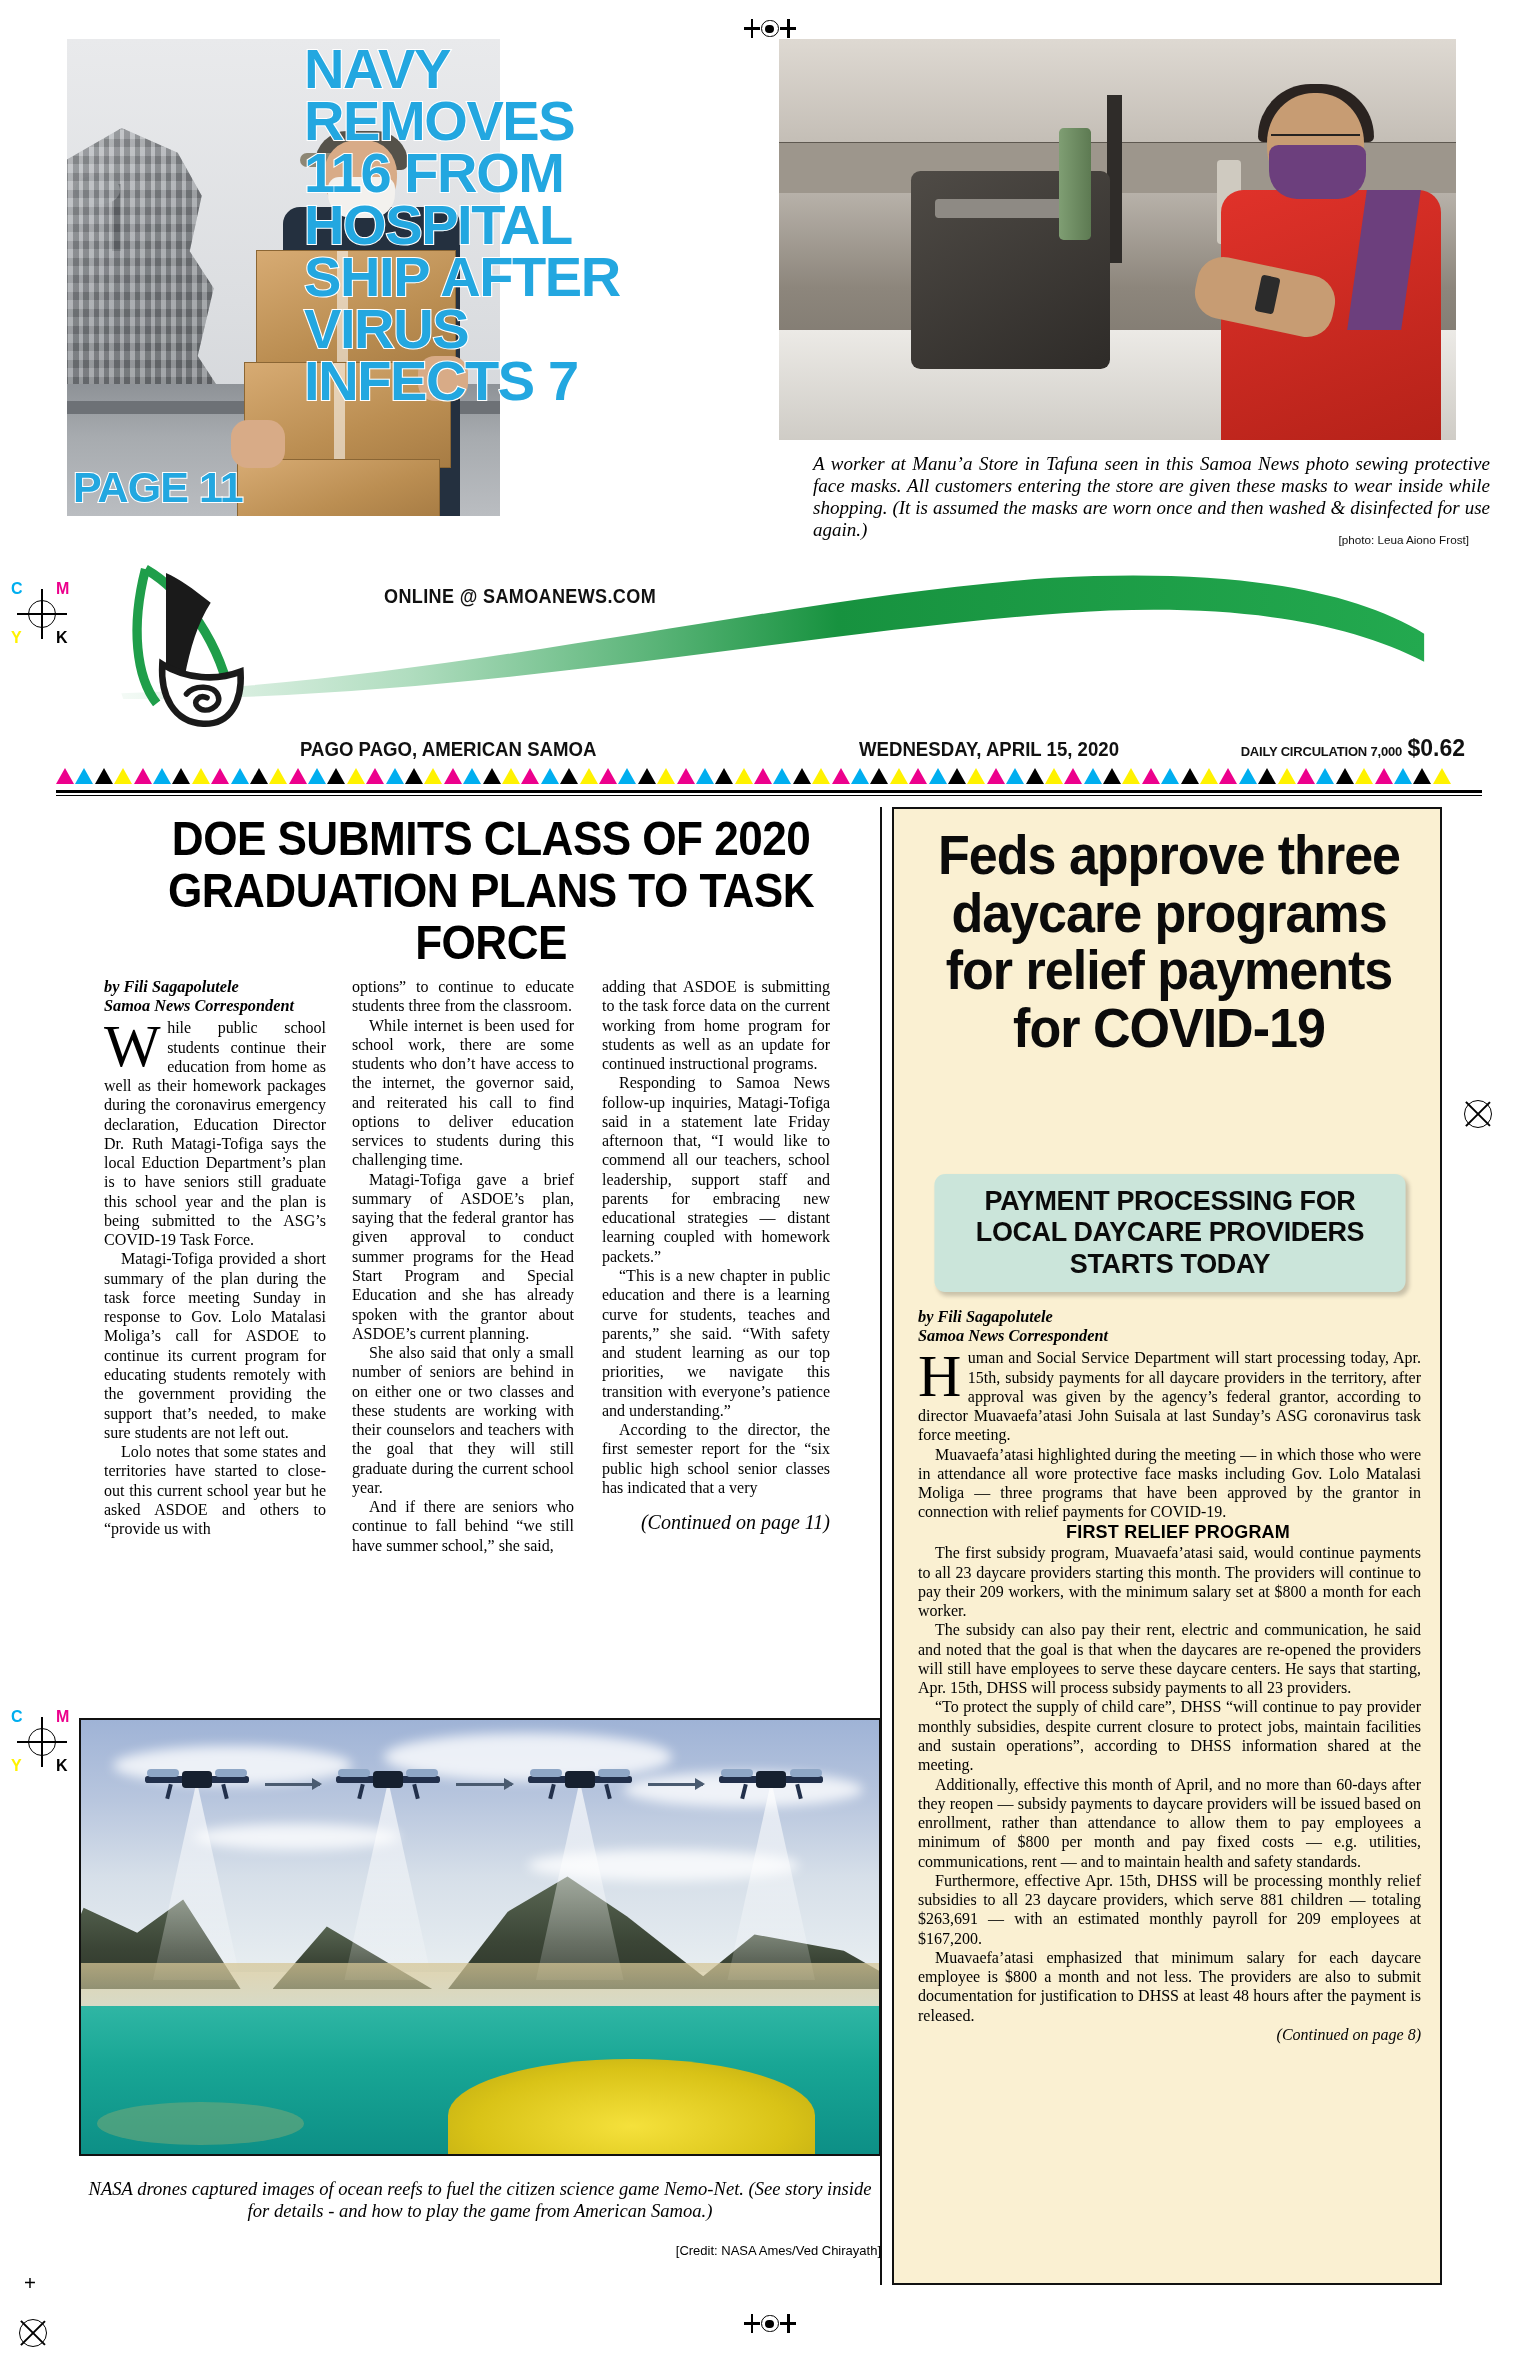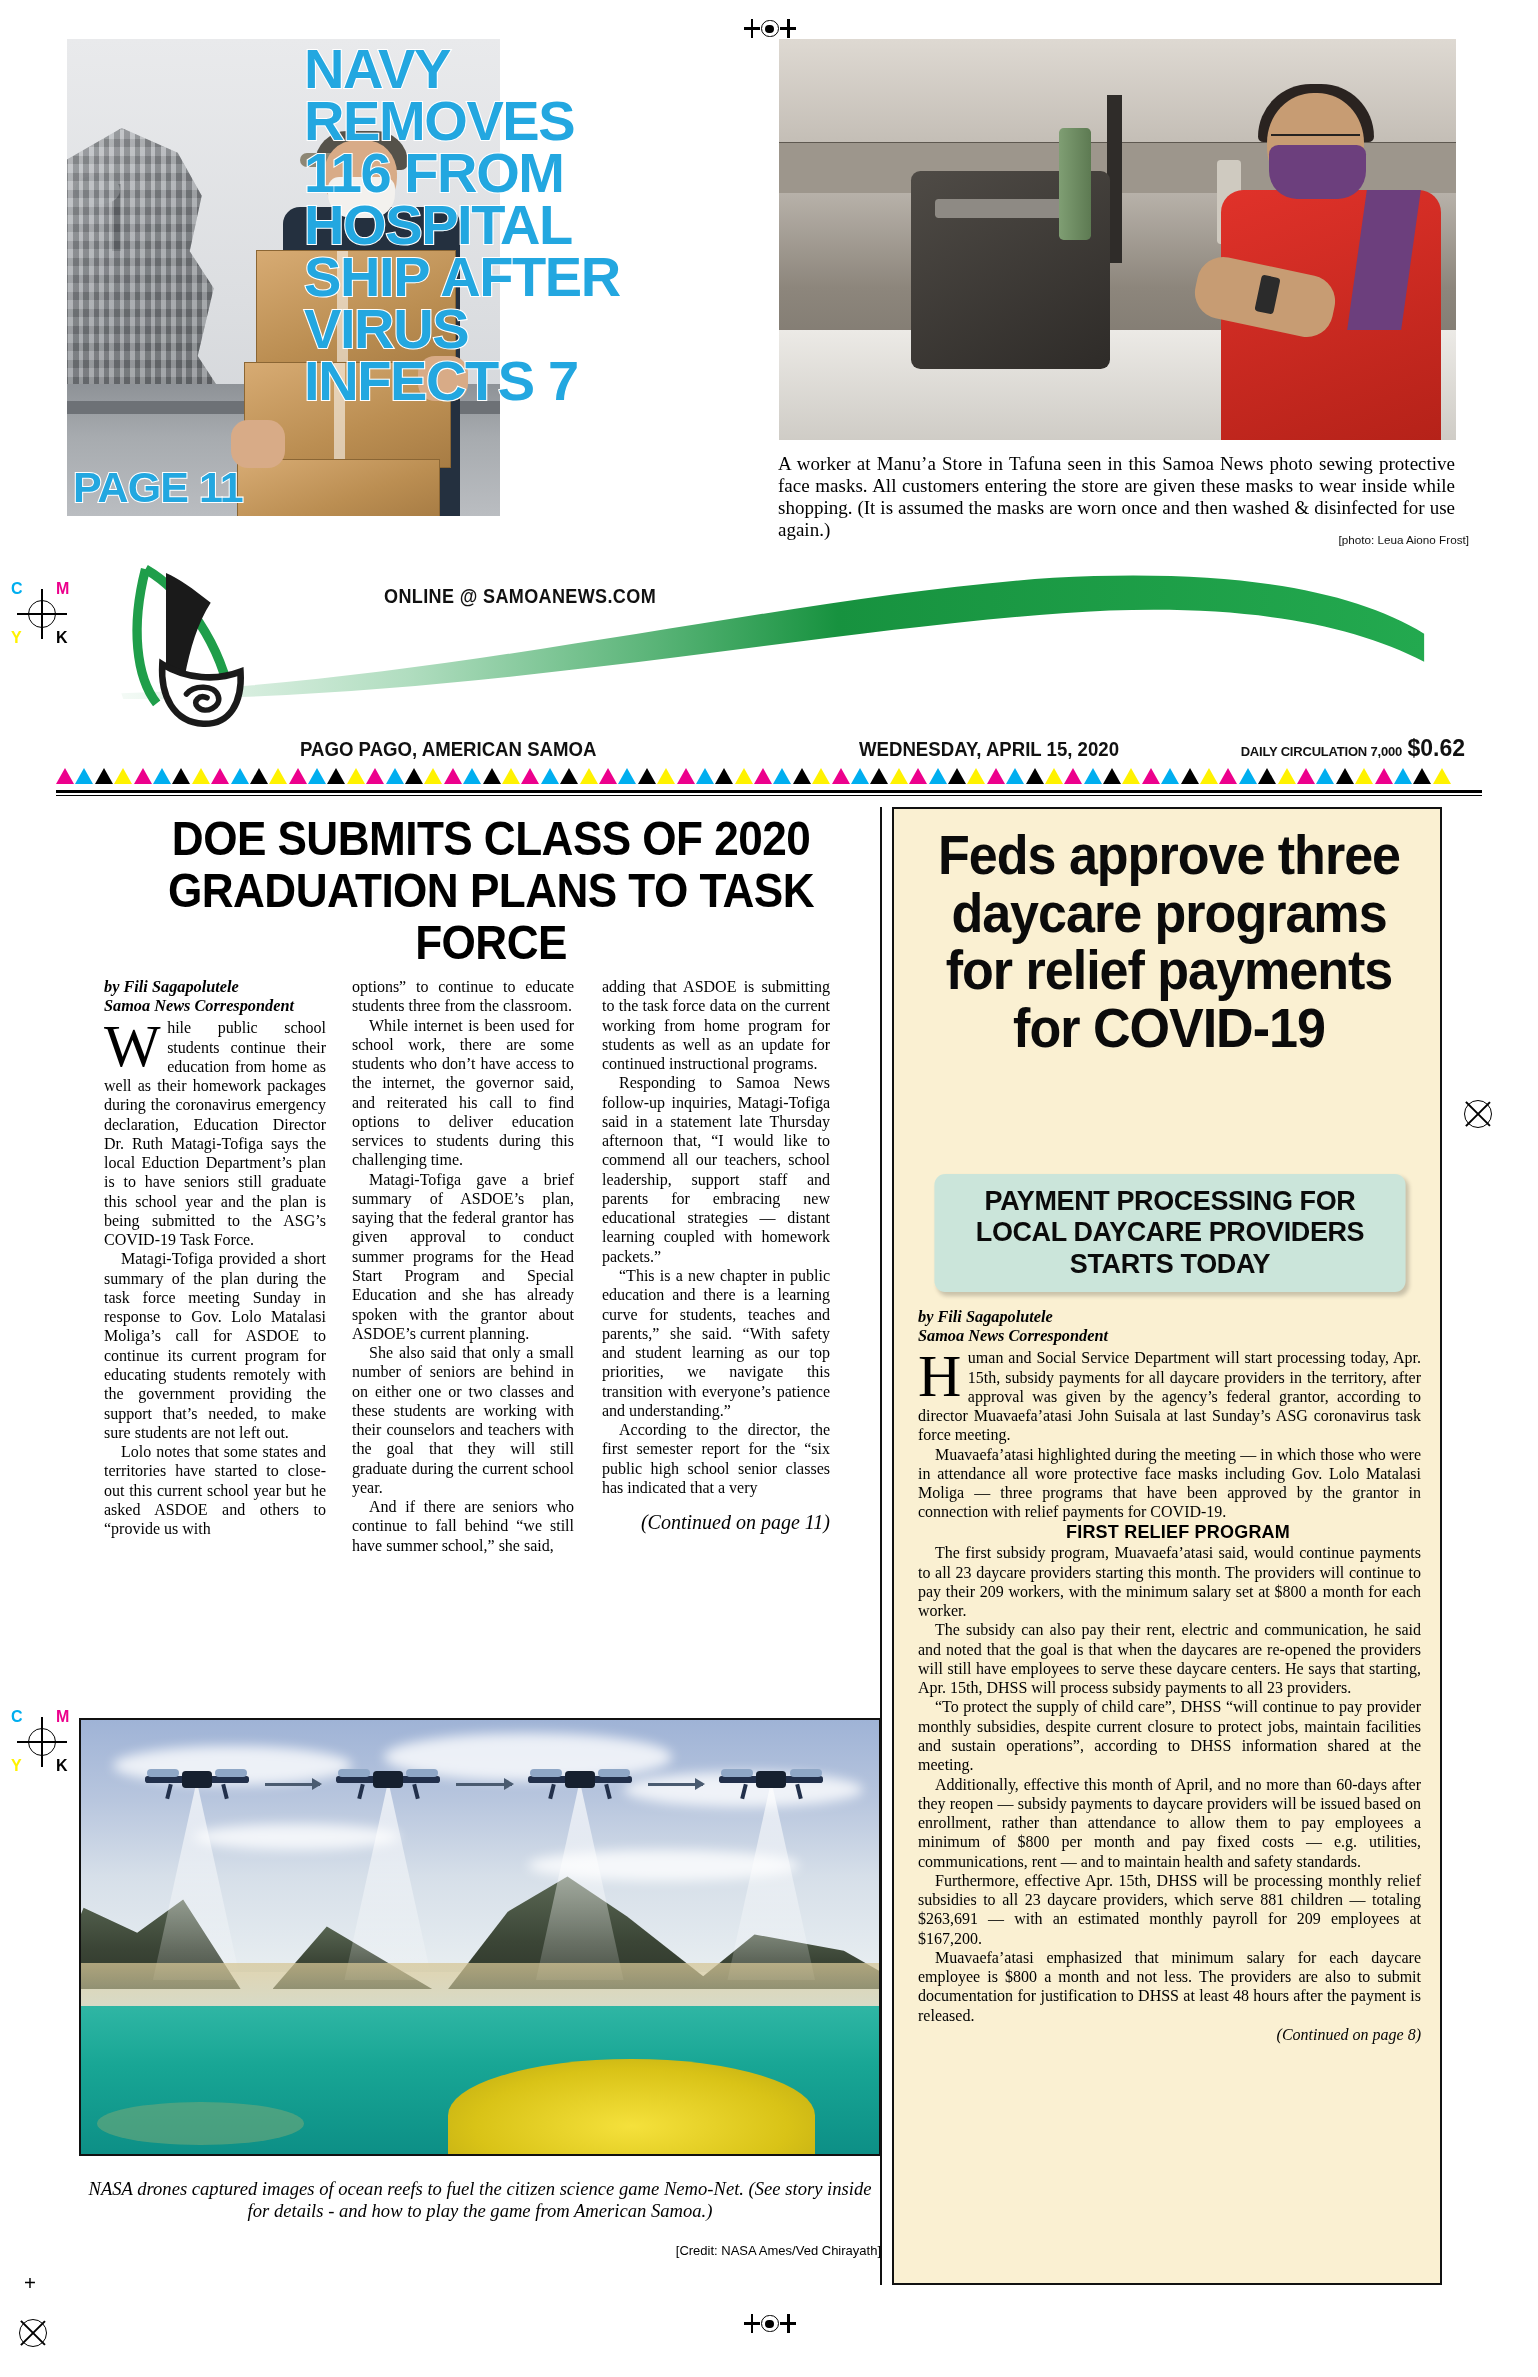--- a/index.html
+++ b/index.html
@@ -90,22 +90,22 @@
   .rpp-head{position:absolute;left:50px;top:0;width:97px;height:104px;border-radius:48%;background:#c79c73;}
   .rpp-hair{position:absolute;left:41px;top:-9.3px;width:116px;height:58px;border-radius:56px 56px 5.6px 5.6px;background:#2a2320;}
   .rpp-glass{position:absolute;left:54px;top:41px;width:89px;height:17px;border-top:2.8px solid #262321;}
   .rpp-mask{position:absolute;left:52px;top:52px;width:97px;height:54px;border-radius:9.3px 9.3px 28px 28px;background:#6c3f7d;}
   .rpp-shirt{position:absolute;left:3.7px;top:97px;width:220px;height:250px;background:linear-gradient(160deg,#e0322a,#b52219);border-radius:22.4px 22.4px 0 0;}
   .rpp-sash{position:absolute;left:140px;top:97px;width:54px;height:140px;background:#6c3f7d;transform:skewX(-8deg);}
   .rpp-arm{position:absolute;left:-22.4px;top:173px;width:140px;height:62px;border-radius:26px;background:#c79c73;transform:rotate(12deg);}
   .rpp-watch{position:absolute;left:41px;top:183px;width:18.6px;height:37px;background:#2b2b2b;border-radius:3.7px;transform:rotate(12deg);}
   .rp-badge{position:absolute;left:488px;top:183px;width:41px;height:28px;background:#f2f0ea;border:0.9px solid #aaa;}
 
-  .cap-right{position:absolute;left:778px;top:453px;width:677px;
-    font-family:"Liberation Serif",serif;font-size:19px;line-height:1.16;text-align:justify;}
+  .cap-right{position:absolute;left:813px;top:453px;width:677px;
+    font-family:"Liberation Serif",serif;font-style:italic;font-size:19px;line-height:1.16;text-align:justify;}
   .cap-credit{position:absolute;right:69px;top:533px;width:317px;text-align:right;
     font-family:"Liberation Sans",sans-serif;font-size:11.7px;color:#111;}
 
   
   .masthead{position:absolute;left:56px;top:546px;width:1426px;height:216px;}
   .swoosh{position:absolute;left:56px;top:15px;width:1314px;height:138px;overflow:hidden;}
   .swoosh svg{display:block;}
   .logo-sail{position:absolute;left:69px;top:7.5px;width:191px;height:185px;}
   .online{position:absolute;left:328px;top:39px;font-family:"Liberation Sans",sans-serif;
      font-weight:bold;font-size:19.6px;letter-spacing:0.4px;color:#111;transform:scaleX(.92);transform-origin:left center;}
@@ -438,21 +438,21 @@
   <div class="body-col c2">
     <p style="text-indent:0;">options” to continue to educate students three from the classroom.</p>
     <p>While internet is been used for school work, there are some students who don’t have access to the internet, the governor said, and reiterated his call to find options to deliver education services to students during this challenging time.</p>
     <p>Matagi-Tofiga gave a brief summary of ASDOE’s plan, saying that the federal grantor has given approval to conduct summer programs for the Head Start Program and Special Education and she has already spoken with the grantor about ASDOE’s current planning.</p>
     <p>She also said that only a small number of seniors are behind in on either one or two classes and these students are working with their counselors and teachers with the goal that they will still graduate during the current school year.</p>
     <p>And if there are seniors who continue to fall behind “we still have summer school,” she said,</p>
   </div>
 
   <div class="body-col c3">
     <p style="text-indent:0;">adding that ASDOE is submitting to the task force data on the current working from home program for students as well as an update for continued instructional programs.</p>
-    <p>Responding to Samoa News follow-up inquiries, Matagi-Tofiga said in a statement late Thursday afternoon that, “I would like to commend all our teachers, school leadership, support staff and parents for embracing new educational strategies — distant learning coupled with homework packets.”</p>
+    <p>Responding to Samoa News follow-up inquiries, Matagi-Tofiga said in a statement late Friday afternoon that, “I would like to commend all our teachers, school leadership, support staff and parents for embracing new educational strategies — distant learning coupled with homework packets.”</p>
     <p>“This is a new chapter in public education and there is a learning curve for students, teaches and parents,” she said. “With safety and student learning as our top priorities, we navigate this transition with everyone’s patience and understanding.”</p>
     <p>According to the director, the first semester report for the “six public high school senior classes has indicated that a very</p>
     <p class="contd" style="text-indent:0;margin-top:13px;">(Continued on page 11)</p>
   </div>
 
   <div class="vrule"></div>
   <div class="sidebar">
     <div class="sb-hl">Feds approve three daycare programs for relief payments for COVID-19</div>
     <div class="sb-sub">PAYMENT PROCESSING FOR LOCAL DAYCARE PROVIDERS STARTS TODAY</div>
 

